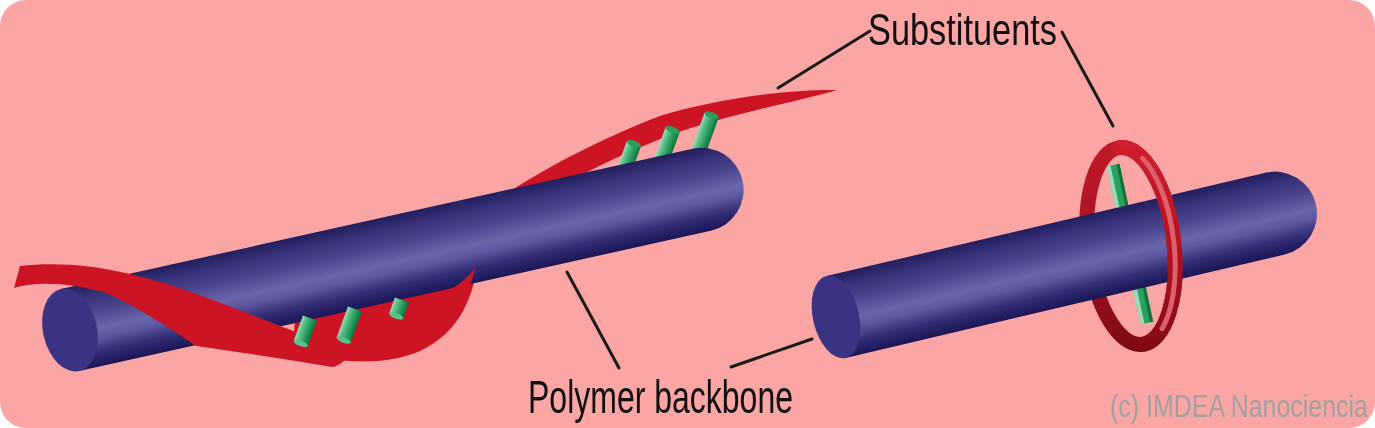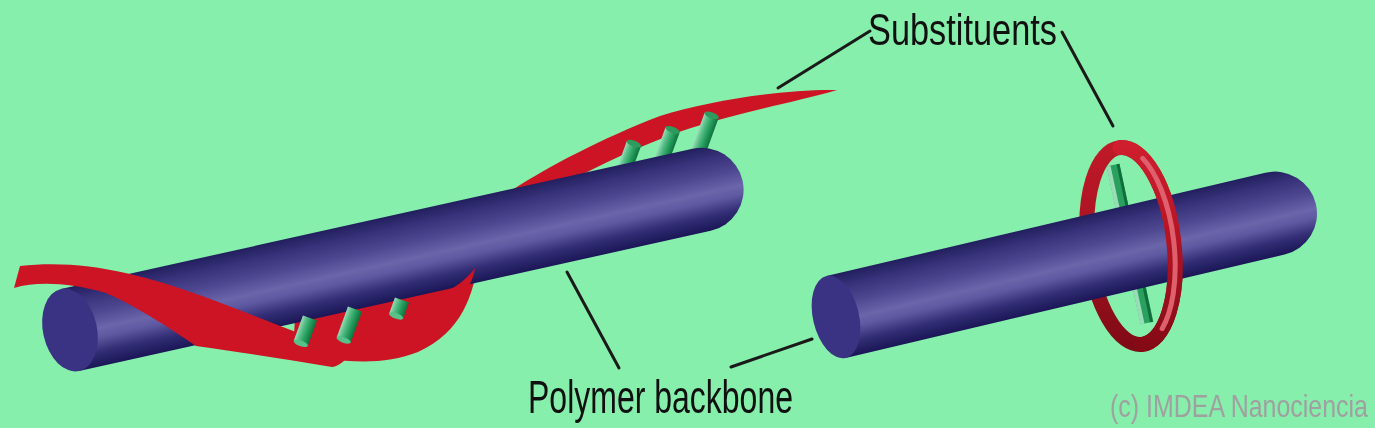--- a/index.html
+++ b/index.html
@@ -1,21 +1,22 @@
 <!DOCTYPE html>
 <html><head>
 <meta charset="utf-8">
 <style>
   html,body{margin:0;padding:0;background:#ffffff;}
   .stage{
     position:relative;
     width:1375px;height:428px;
-    background:#86efac;
+    background:#fca5a5;
     overflow:hidden;
     font-family:"Liberation Sans", sans-serif;
+    border-radius:26px;
   }
   .stage svg{position:absolute;left:0;top:0;}
   text{font-family:"Liberation Sans", sans-serif;}
 </style>
 </head>
 <body>
 
 <div class="stage">
 <svg width="1375" height="428" viewBox="0 0 1375 428">
   <defs>

